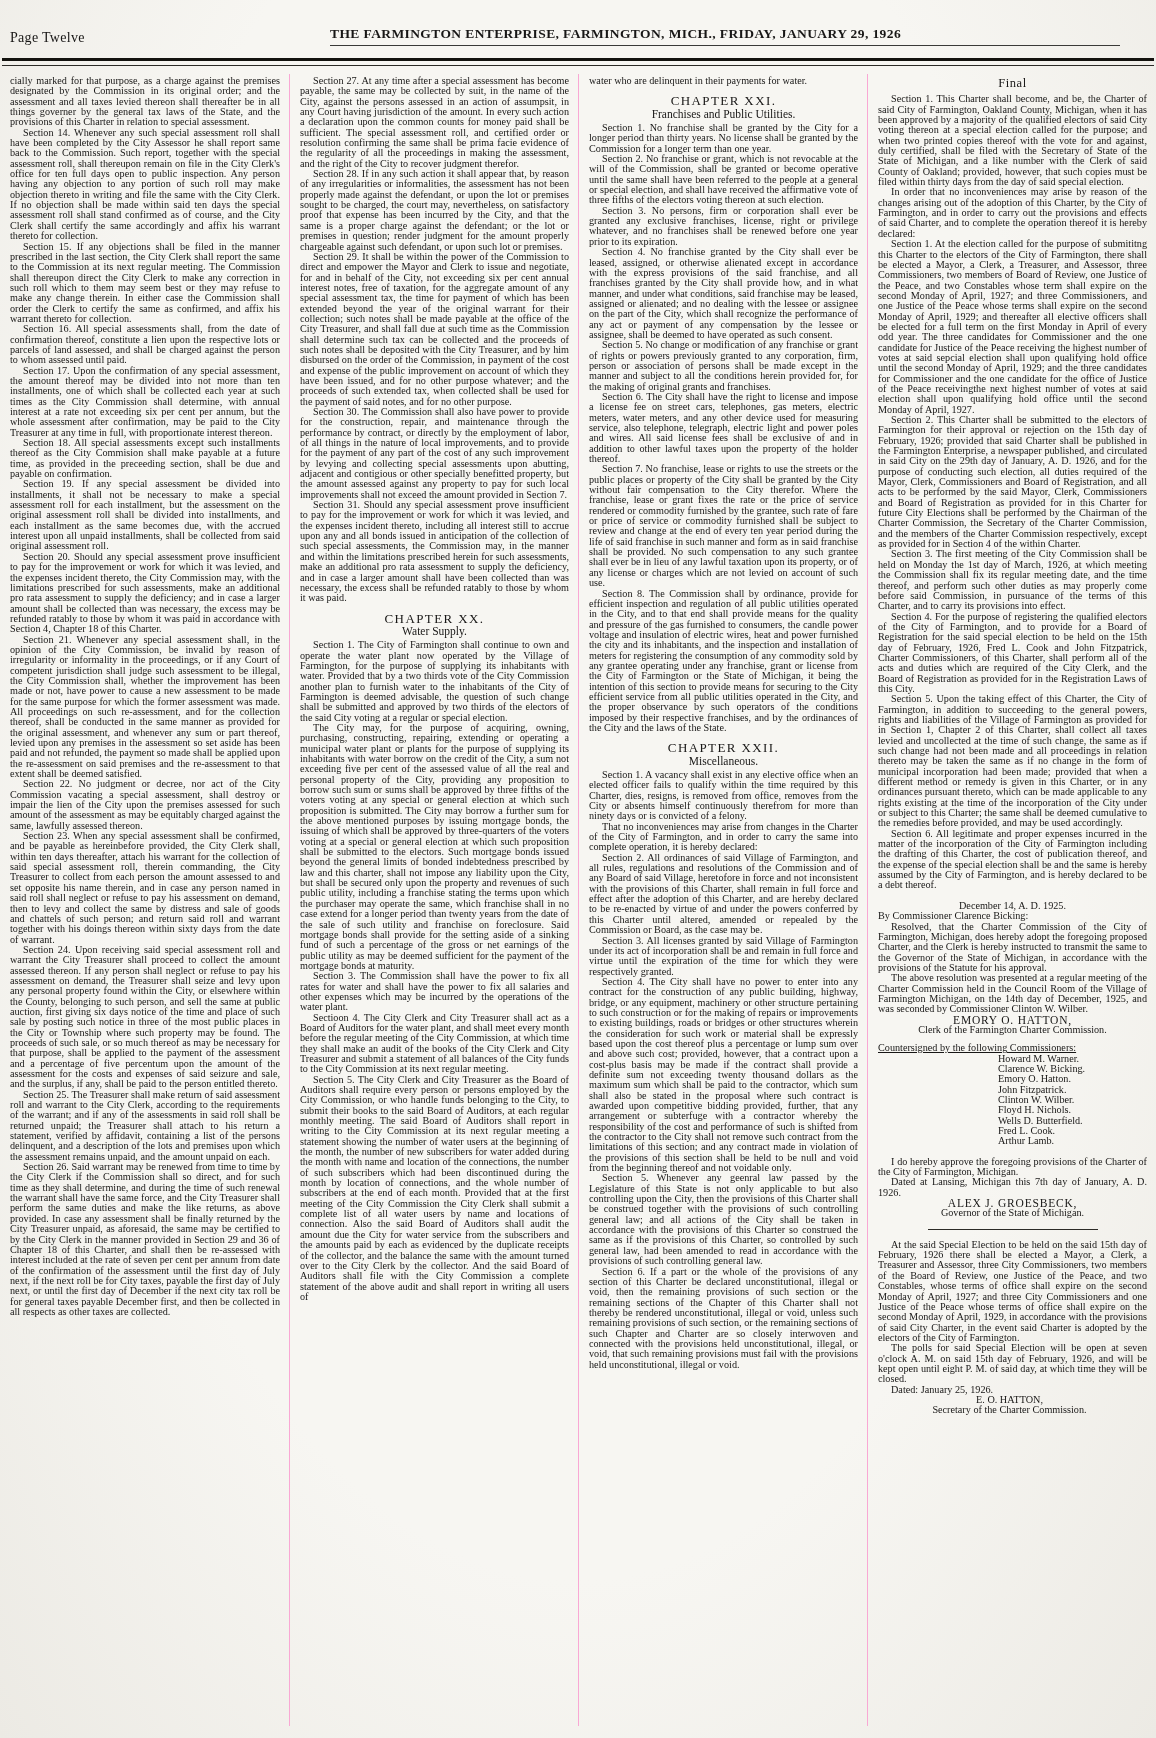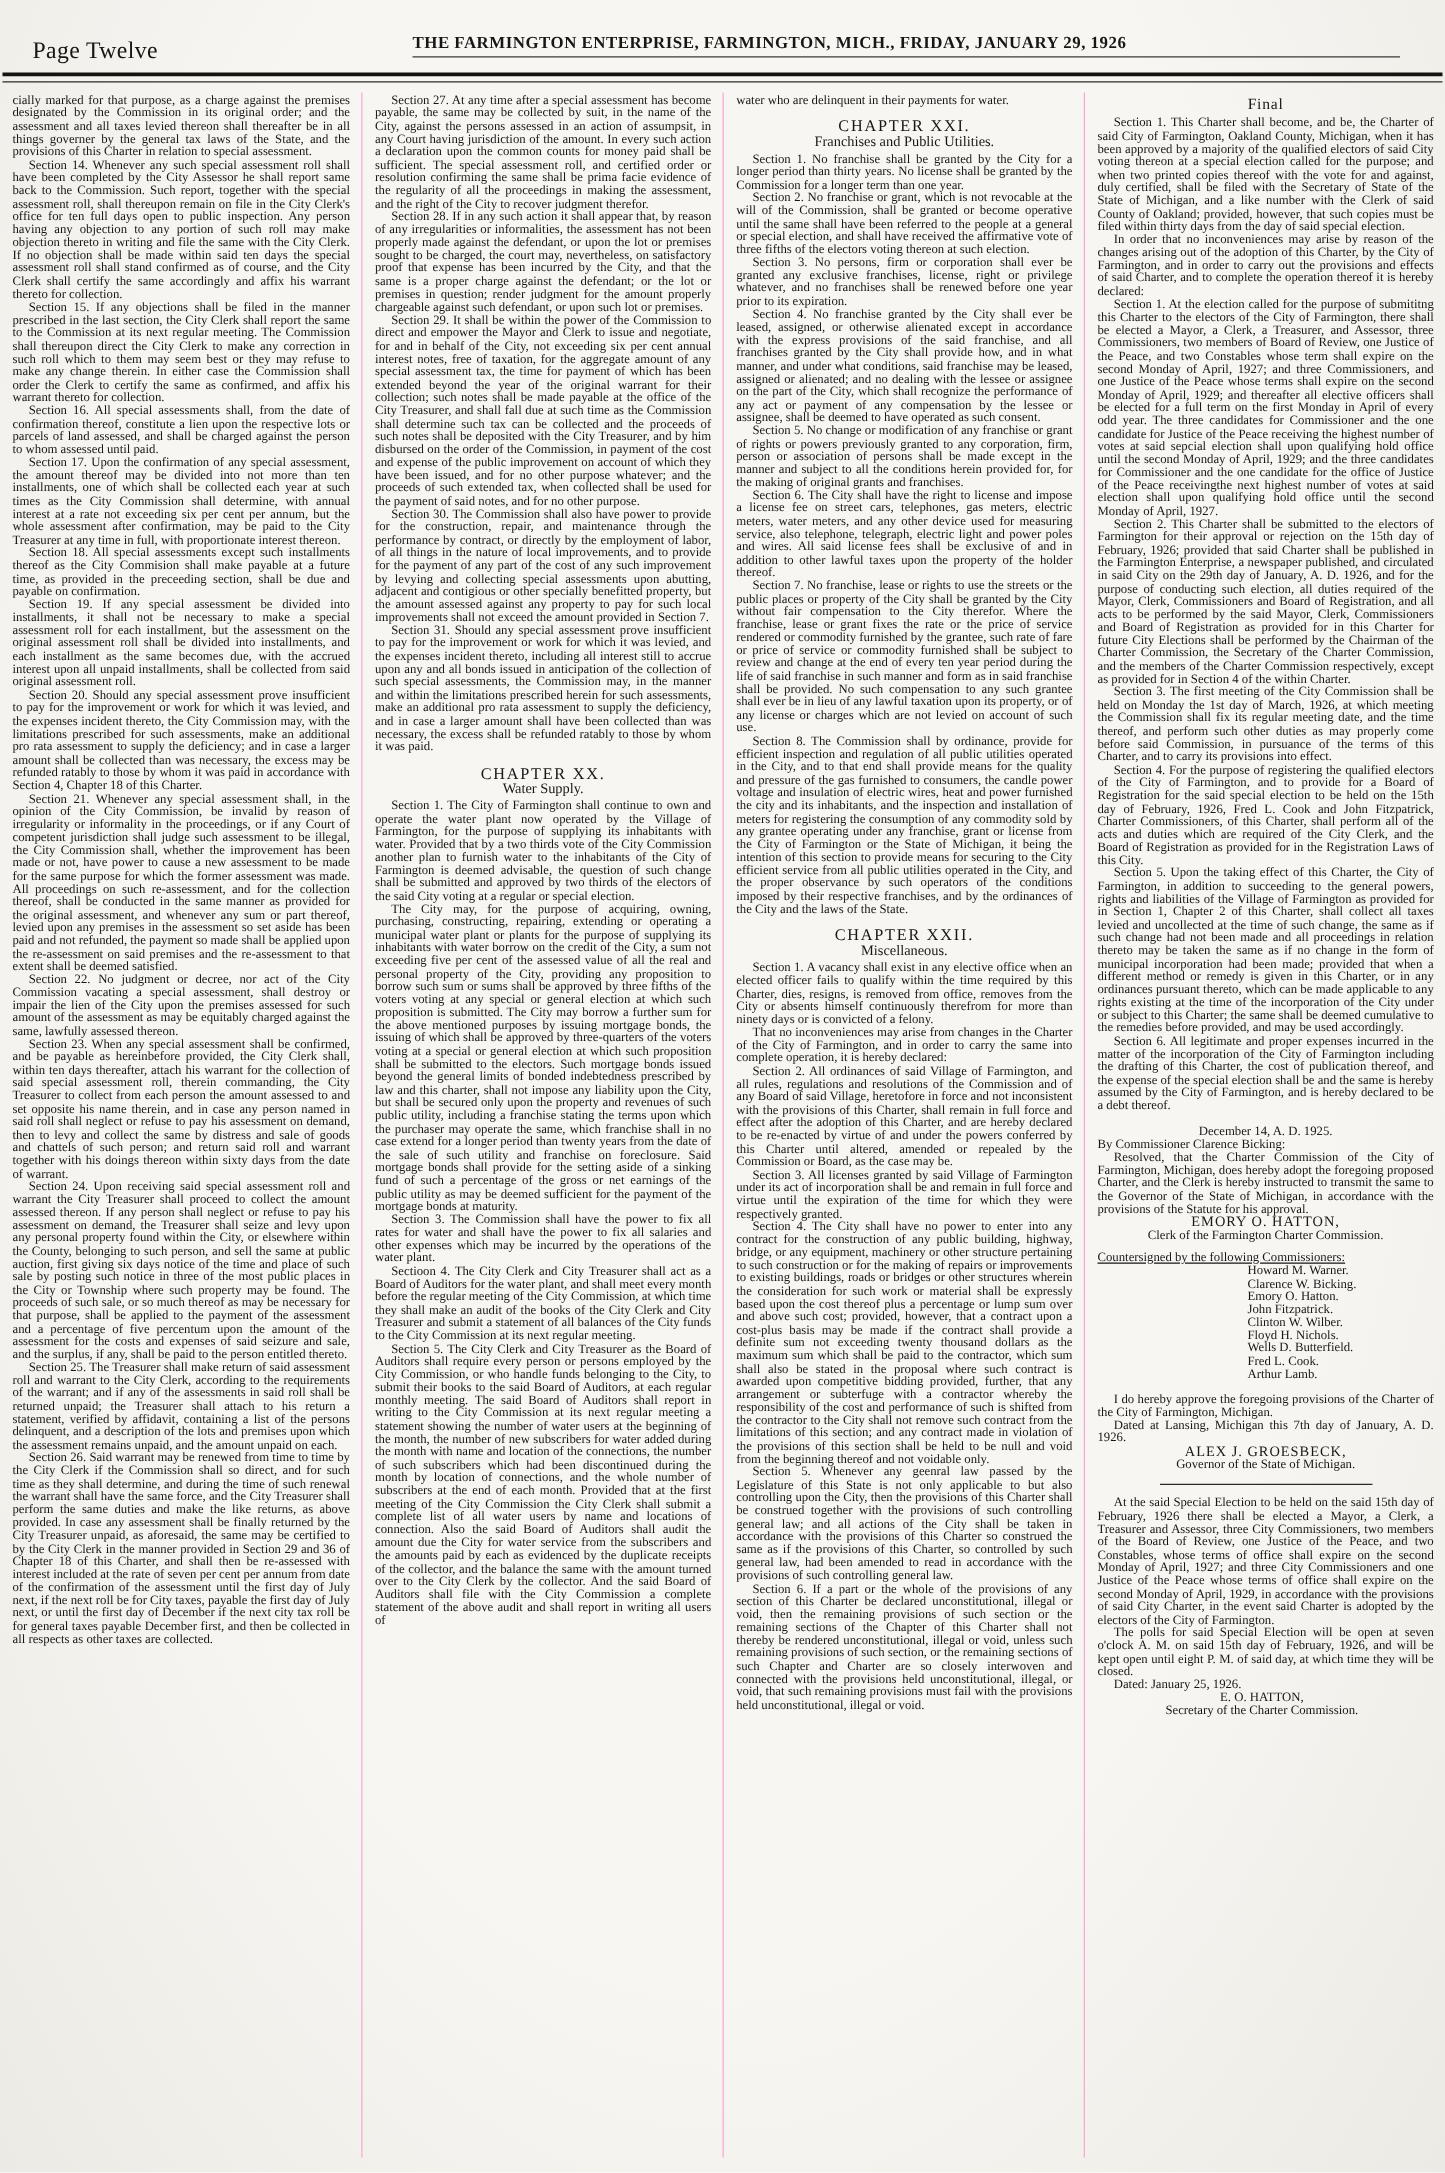--- a/index.html
+++ b/index.html
@@ -4,21 +4,21 @@
 <style>
   html,body{margin:0;padding:0;}
   body{
     width:1156px;height:1738px;overflow:hidden;position:relative;
     background:radial-gradient(ellipse at 50% 40%, #f7f6f2 60%, #eceae4 100%);
     font-family:"Liberation Serif","DejaVu Serif",serif;
     color:#181716;
   }
   .page{position:absolute;inset:0;}
   .header{position:relative;height:52px;}
-  .page-label{position:absolute;left:26px;top:30px;font-size:19px;letter-spacing:.3px;}
+  .page-label{position:absolute;left:10px;top:30px;font-size:14px;letter-spacing:.3px;}
   .masthead{
     position:absolute;left:330px;top:26px;width:790px;text-align:left;
     font-size:13.5px;font-weight:bold;letter-spacing:.4px;white-space:nowrap;
     border-bottom:1px solid #3a3a38;padding-bottom:3px;
   }
   .headrule{height:4px;margin:6px 2px 0 2px;border-top:3px solid #14130f;border-bottom:1px solid #2c2b27;}
   .cols{display:flex;align-items:stretch;height:1660px;padding-top:8px;}
   .col{
     width:289px;box-sizing:border-box;padding:2px 9px 0 10px;
     overflow:hidden;height:1652px;
@@ -105,20 +105,21 @@
         <div class="p">In order that no inconveniences may arise by reason of the changes arising out of the adoption of this Charter, by the City of Farmington, and in order to carry out the provisions and effects of said Charter, and to complete the operation thereof it is hereby declared:</div>
         <div class="p">Section 1.  At the election called for the purpose of submititng this Charter to the electors of the City of Farmington, there shall be elected a Mayor, a Clerk, a Treasurer, and Assessor, three Commissioners, two members of Board of Review, one Justice of the Peace, and two Constables whose term shall expire on the second Monday of April, 1927; and three Commissioners, and one Justice of the Peace whose terms shall expire on the second Monday of April, 1929; and thereafter all elective officers shall be elected for a full term on the first Monday in April of every odd year.  The three candidates for Commissioner and the one candidate for Justice of the Peace receiving the highest number of votes at said sepcial election shall upon qualifying hold office until the second Monday of April, 1929; and the three candidates for Commissioner and the one candidate for the office of Justice of the Peace receivingthe next highest number of votes at said election shall upon qualifying hold office until the second Monday of April, 1927.</div>
         <div class="p">Section 2.  This Charter shall be submitted to the electors of Farmington for their approval or rejection on the 15th day of February, 1926; provided that said Charter shall be published in the Farmington Enterprise, a newspaper published, and circulated in said City on the 29th day of January, A. D. 1926, and for the purpose of conducting such election, all duties required of the Mayor, Clerk, Commissioners and Board of Registration, and all acts to be performed by the said Mayor, Clerk, Commissioners and Board of Registration as provided for in this Charter for future City Elections shall be performed by the Chairman of the Charter Commission, the Secretary of the Charter Commission, and the members of the Charter Commission respectively, except as provided for in Section 4 of the within Charter.</div>
         <div class="p">Section 3.  The first meeting of the City Commission shall be held on Monday the 1st day of March, 1926, at which meeting the Commission shall fix its regular meeting date, and the time thereof, and perform such other duties as may properly come before said Commission, in pursuance of the terms of this Charter, and to carry its provisions into effect.</div>
         <div class="p">Section 4.  For the purpose of registering the qualified electors of the City of Farmington, and to provide for a Board of Registration for the said special election to be held on the 15th day of February, 1926, Fred L. Cook and John Fitzpatrick, Charter Commissioners, of this Charter, shall perform all of the acts and duties which are required of the City Clerk, and the Board of Registration as provided for in the Registration Laws of this City.</div>
         <div class="p">Section 5.  Upon the taking effect of this Charter, the City of Farmington, in addition to succeeding to the general powers, rights and liabilities of the Village of Farmington as provided for in Section 1, Chapter 2 of this Charter, shall collect all taxes levied and uncollected at the time of such change, the same as if such change had not been made and all proceedings in relation thereto may be taken the same as if no change in the form of municipal incorporation had been made; provided that when a different method or remedy is given in this Charter, or in any ordinances pursuant thereto, which can be made applicable to any rights existing at the time of the incorporation of the City under or subject to this Charter; the same shall be deemed cumulative to the remedies before provided, and may be used accordingly.</div>
         <div class="p">Section 6.  All legitimate and proper expenses incurred in the matter of the incorporation of the City of Farmington including the drafting of this Charter, the cost of publication thereof, and the expense of the special election shall be and the same is hereby assumed by the City of Farmington, and is hereby declared to be a debt thereof.</div>
         <div class="center" style="margin-top: 10px;">December 14, A. D. 1925.</div>
         <div class="p0">By Commissioner Clarence Bicking:</div>
         <div class="p">Resolved, that the Charter Commission of the City of Farmington, Michigan, does hereby adopt the foregoing proposed Charter, and the Clerk is hereby instructed to transmit the same to the Governor of the State of Michigan, in accordance with the provisions of the Statute for his approval.</div>
+        <div class="p">The above resolution was presented at a regular meeting of the Charter Commission held in the Council Room of the Village of Farmington Michigan, on the 14th day of December, 1925, and was seconded by Commissioner Clinton W. Wilber.</div>
         <div class="caps">EMORY O. HATTON,</div>
         <div class="center">Clerk of the Farmington Charter Commission.</div>
         <div class="p0" style="margin-top: 8px; text-decoration: underline;">Countersigned by the following Commissioners:</div>
         <div class="names">
           <div>Howard M. Warner.</div>
           <div>Clarence W. Bicking.</div>
           <div>Emory O. Hatton.</div>
           <div>John Fitzpatrick.</div>
           <div>Clinton W. Wilber.</div>
           <div>Floyd H. Nichols.</div>

